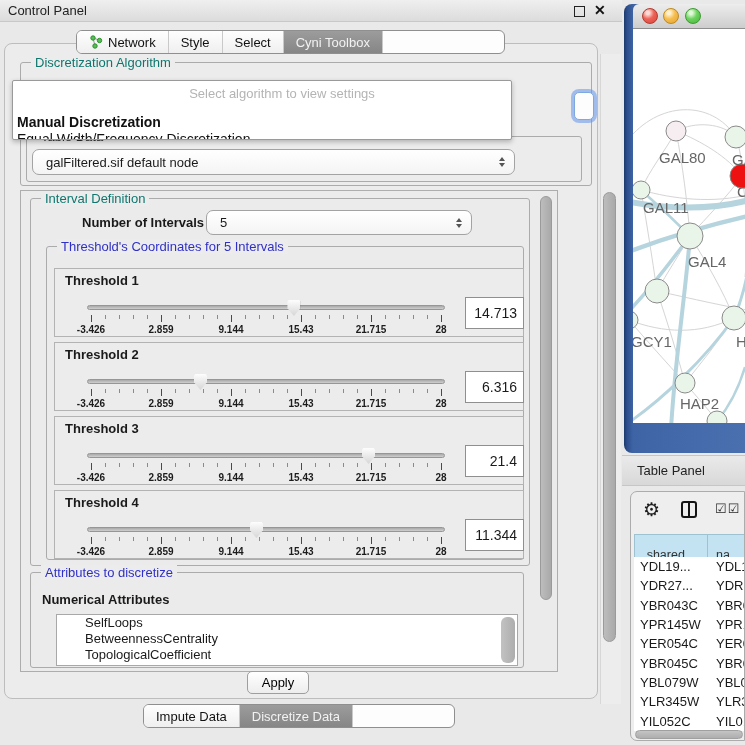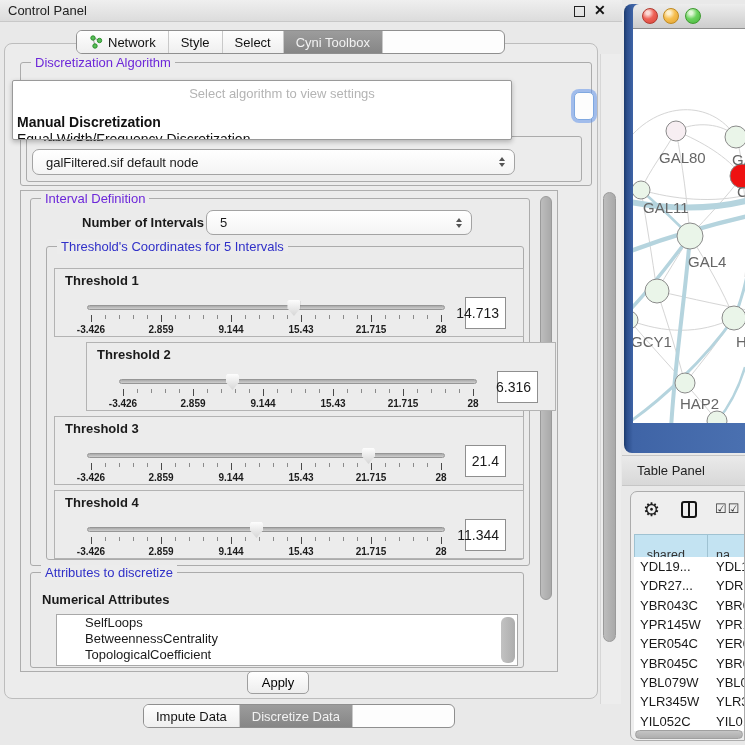--- a/index.html
+++ b/index.html
@@ -31,21 +31,21 @@
     color:#111; background:linear-gradient(#FEFEFE,#EFEFEF); border-right:1px solid #C9C9C9; }
   .seg:last-child { border-right:none;margin-top:44px; }
   .seg.selected { background:linear-gradient(#9C9C9C,#868686); color:#F2F2F2; }
   .top-tabs { left:76px; top:30px; }
   .bottom-tabs { left:143px; top:704px; }
 
   
   .tbox { position:absolute; border:1px solid #ABABAB; border-radius:3px; }
   .tbox-title { position:absolute; top:-8px; left:10px; background:#ECECEC;
     padding:0 4px; font-size:13px; white-space:nowrap; }
-  .t-green { color:#6d28d9; }
+  .t-green { color:#0f766e; }
   .t-blue  { color:#3030C8; }
   .t-dark  { color:#2b2b2b; }
 
   
   .combo { position:absolute; background:linear-gradient(#FFFFFF,#F4F4F4);
     border:1px solid #A3A3A3; border-radius:7px; font-size:13px;
     display:flex; align-items:center; padding-left:13px; }
   .stepper { position:absolute; right:9px; top:50%; transform:translateY(-50%);
     display:flex; flex-direction:column; gap:2px; }
   .stepper i { display:block; width:0; height:0;
@@ -81,21 +81,21 @@
   .slider-thumb { position:absolute; top:-6px; width:13px; height:16px;
     background:linear-gradient(#FDFDFD,#D6D6D6);
     clip-path:polygon(0 10%,10% 0,90% 0,100% 10%,100% 52%,50% 100%,0 52%);
     filter:drop-shadow(0 0 1px #777); }
   .ticks { position:absolute; left:36px; top:46px; width:350px; height:20px; }
   .tick { position:absolute; top:0; width:1px; background:#4a4a4a; }
   .tick.minor { height:4px; background:#8a8a8a; }
   .tick.major { height:7px; }
   .tick-label { position:absolute; top:9px; transform:translateX(-50%);
     font-size:10px; font-weight:bold; color:#1c1c1c; white-space:nowrap; }
-  .val-box { position:absolute; left:410px; top:28px; width:41px; height:32px;
+  .val-box { position:absolute; left:410px; top:28px; width:59px; height:32px;
     background:#FFFFFF; border:1px solid #8F8F8F; font-size:14px;
     display:flex; align-items:center; justify-content:flex-end; padding-right:6px; }
 
   
   .attr-list { position:absolute; left:56px; top:614px; width:462px; height:52px;
     background:#FFFFFF; border:1px solid #A8A8A8; overflow:hidden; font-size:13px; }
   .attr-list div { padding-left:14px; line-height:16px; }
   .attr-scroll { position:absolute; right:2px; top:2px; width:11px; height:46px;
     background:linear-gradient(90deg,#C2C2C2,#ADADAD); border-radius:6px; }
 
@@ -248,21 +248,21 @@
       <span class="tick major" style="left: 100%;"></span>
       <span class="tick-label" style="left: 0%;">-3.426</span>
       <span class="tick-label" style="left: 20%;">2.859</span>
       <span class="tick-label" style="left: 40%;">9.144</span>
       <span class="tick-label" style="left: 60%;">15.43</span>
       <span class="tick-label" style="left: 80%;">21.715</span>
       <span class="tick-label" style="left: 100%;">28</span>
     </div>
   <div class="val-box">14.713</div>
 </div>
-<div class="thr-panel" style="top:342px;margin-left:32px;">
+<div class="thr-panel" style="top:342px;">
   <span class="thr-label">Threshold 2</span>
   <div class="slider-track">
       <div class="slider-thumb" style="left: 106px;"></div>
     </div>
   <div class="ticks">
       <span class="tick major" style="left: 0%;"></span>
       <span class="tick minor" style="left: 4%;"></span>
       <span class="tick minor" style="left: 8%;"></span>
       <span class="tick minor" style="left: 12%;"></span>
       <span class="tick minor" style="left: 16%;"></span>

